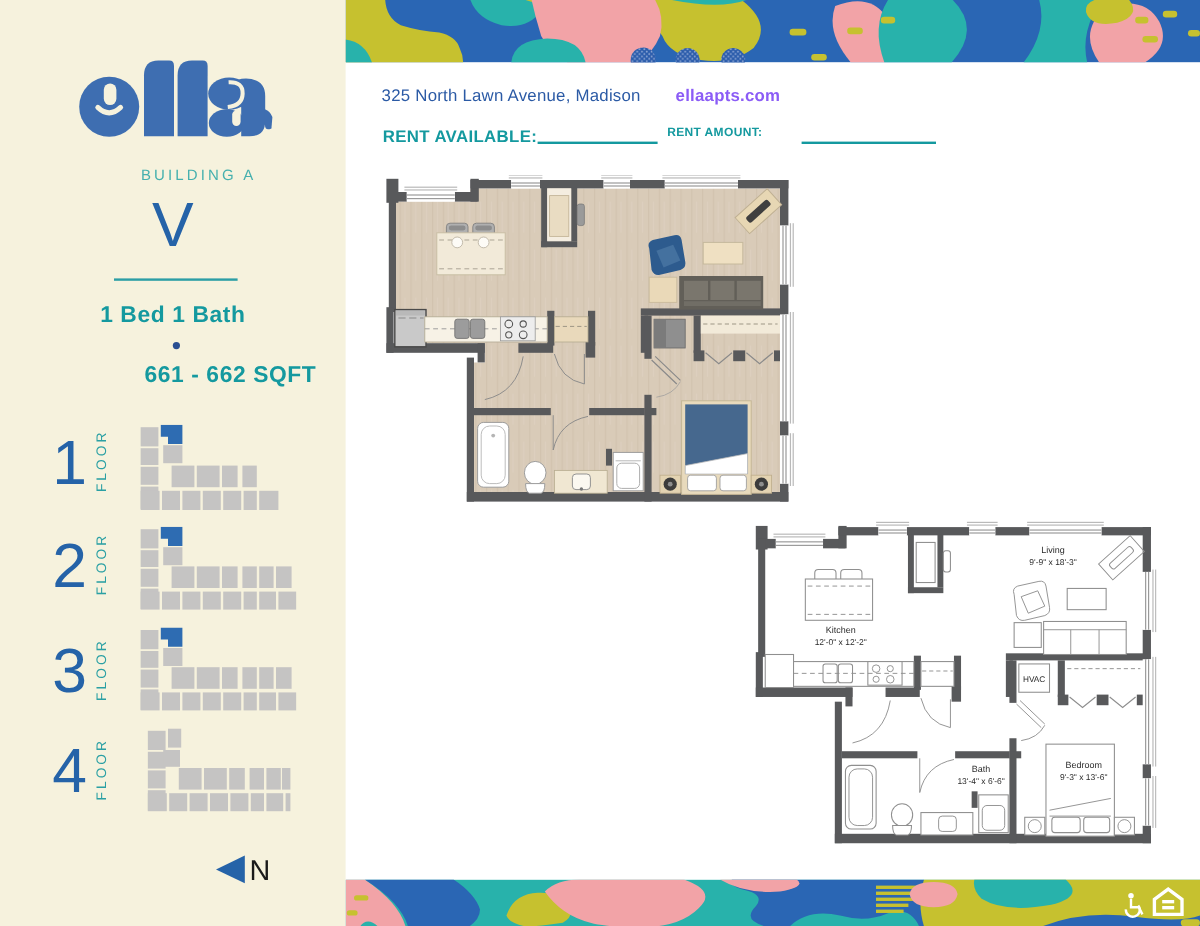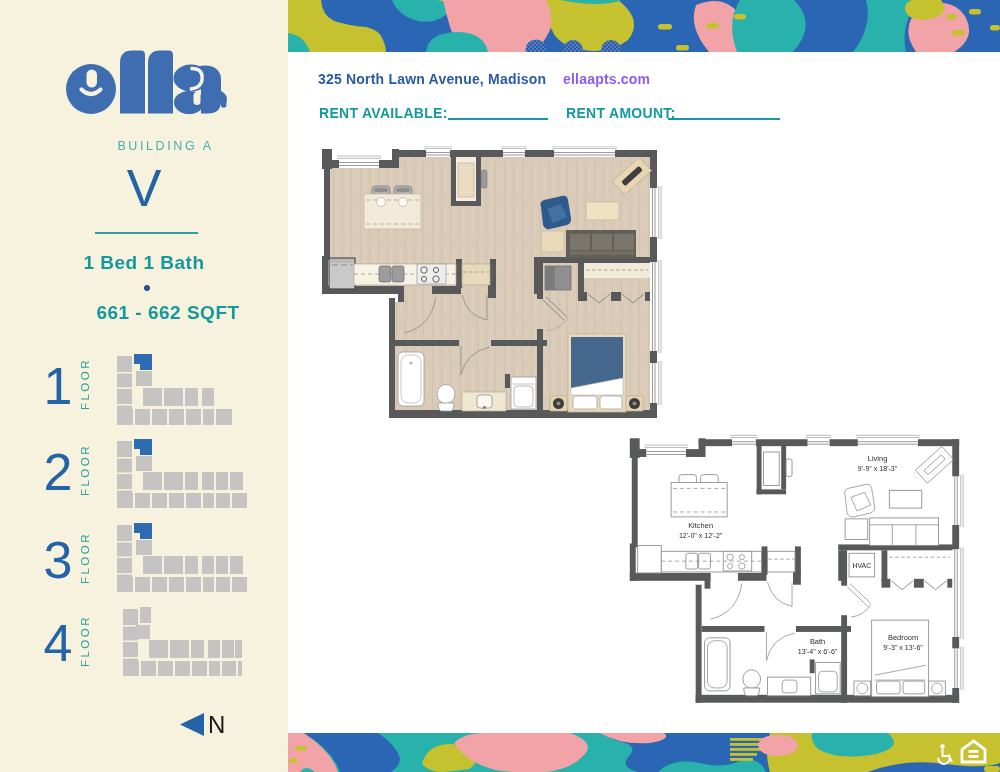--- a/index.html
+++ b/index.html
@@ -33,21 +33,21 @@
 <div class="abs" style="left:0;top:139px;width:331px;text-align:center;color:#45b0ae;font-size:12.5px;letter-spacing:2.6px;font-weight:400;">BUILDING A</div>
 
 <div class="abs" style="left:0;top:158px;width:288px;text-align:center;color:#2563a8;font-size:52px;font-weight:400;font-family:'Liberation Sans',sans-serif;">V</div>
 
 <div class="abs" style="left:95px;top:232px;width:103px;height:2px;background:#2b9ea5;"></div>
 
 <div class="abs" style="left:0;top:252px;width:288px;text-align:center;color:#14999f;font-size:19px;font-weight:bold;letter-spacing:0.5px;">1 Bed 1 Bath</div>
 
 <div class="abs" style="left:144px;top:285px;width:6px;height:6px;border-radius:50%;background:#2a4f92;"></div>
 
-<div class="abs" style="left:0;top:302px;width:336px;text-align:center;color:#14999f;font-size:19px;font-weight:bold;letter-spacing:0.5px;">661 - 662 SQFT</div>
+<div class="abs" style="left:0;top:302px;width:336px;text-align:center;color:#14999f;font-size:19px;font-weight:bold;letter-spacing:0.5px;padding-left:24px;">661 - 662 SQFT</div>
 
 <div class="abs" style="left:38px;top:360px;width:40px;text-align:center;font-size:52px;color:#2563a8;line-height:1;">1</div>
 
 <div class="abs" style="left:55px;top:378px;width:60px;text-align:center;font-size:11.5px;letter-spacing:2.5px;color:#2aa0a4;transform:rotate(-90deg);">FLOOR</div>
 
 <svg class="abs" style="left:117px;top:354px;" width="116" height="72" viewBox="0 0 116 72">
 <g fill="#c5c4c3">
 <rect x="0" y="2" width="15" height="16"></rect>
       <rect x="0" y="19.5" width="15" height="14"></rect>
       <rect x="0" y="35" width="15" height="15"></rect>
@@ -203,27 +203,27 @@
 <rect x="388" y="45" width="13" height="5.5" rx="2.7"></rect>
 <rect x="418" y="23" width="13" height="5.5" rx="2.7"></rect>
 <rect x="446" y="14" width="12" height="5.5" rx="2.7"></rect>
 <rect x="658" y="14" width="11" height="5.5" rx="2.7"></rect>
 <rect x="664" y="30" width="13" height="5.5" rx="2.7"></rect>
 <rect x="681" y="9" width="12" height="5.5" rx="2.7"></rect>
 <rect x="702" y="25" width="10" height="5.5" rx="2.7"></rect>
 </g>
 </svg>
 
-<div class="abs" style="left:318px;top:71px;color:#2b5aa5;font-size:14px;font-weight:bold;letter-spacing:0.2px;">325 North Lawn Avenue, Madison</div>
+<div class="abs" style="left:318px;top:71px;color:#2b5aa5;font-size:14px;font-weight:normal;letter-spacing:0.2px;">325 North Lawn Avenue, Madison</div>
 
 <div class="abs" style="left:563px;top:71px;color:#8b5cf6;font-size:14px;font-weight:bold;letter-spacing:0.2px;">ellaapts.com</div>
 
 <div class="abs" style="left:319px;top:105px;color:#14999f;font-size:14px;font-weight:bold;letter-spacing:0.3px;">RENT AVAILABLE:</div>
 <div class="abs" style="left:448px;top:118px;width:100px;height:2px;background:#14999f;"></div>
-<div class="abs" style="left:556px;top:105px;color:#14999f;font-size:14px;font-weight:bold;letter-spacing:0.3px;margin-left:10px;">RENT AMOUNT:</div>
+<div class="abs" style="left:556px;top:105px;color:#14999f;font-size:10px;font-weight:bold;letter-spacing:0.3px;">RENT AMOUNT:</div>
 <div class="abs" style="left:668px;top:118px;width:112px;height:2px;background:#14999f;"></div>
 
 <svg id="colorplan" class="abs" style="left:318px;top:146px;" width="344" height="276" viewBox="318 146 344 276">
 <defs>
 <pattern id="grain" width="9" height="40" patternUnits="userSpaceOnUse">
 <rect width="9" height="40" fill="#d9cbb8"></rect>
 <rect x="0" width="1" height="40" fill="#d2c3af"></rect>
 <rect x="4" y="8" width="1" height="26" fill="#ddd0bf"></rect>
 </pattern>
 </defs>

